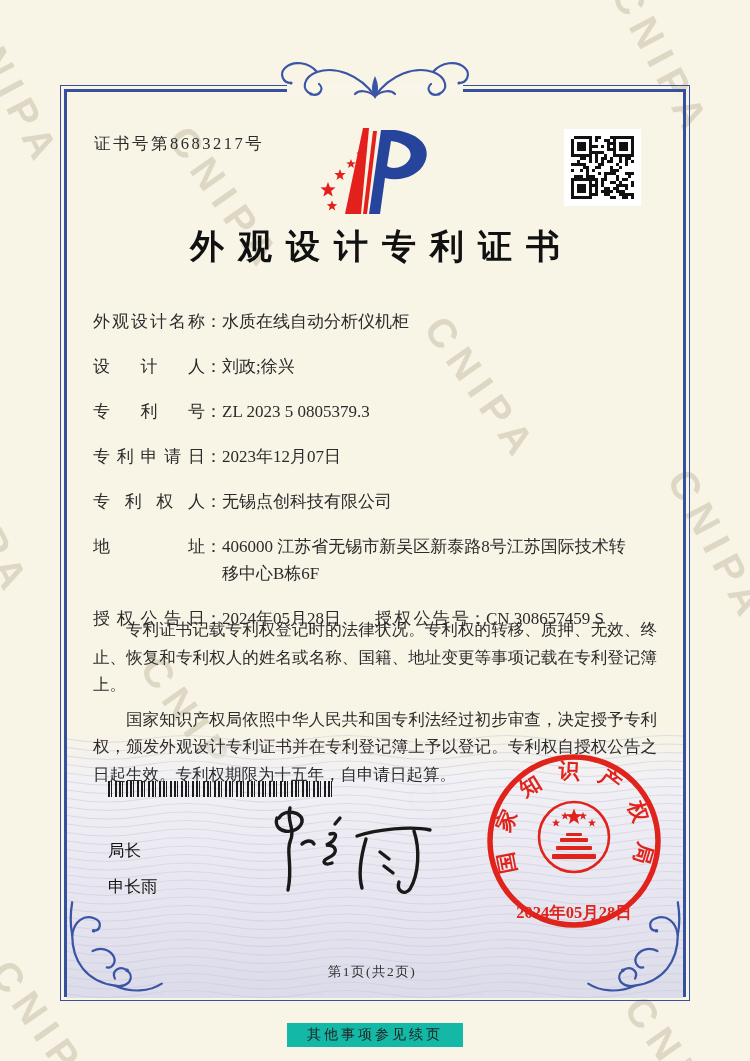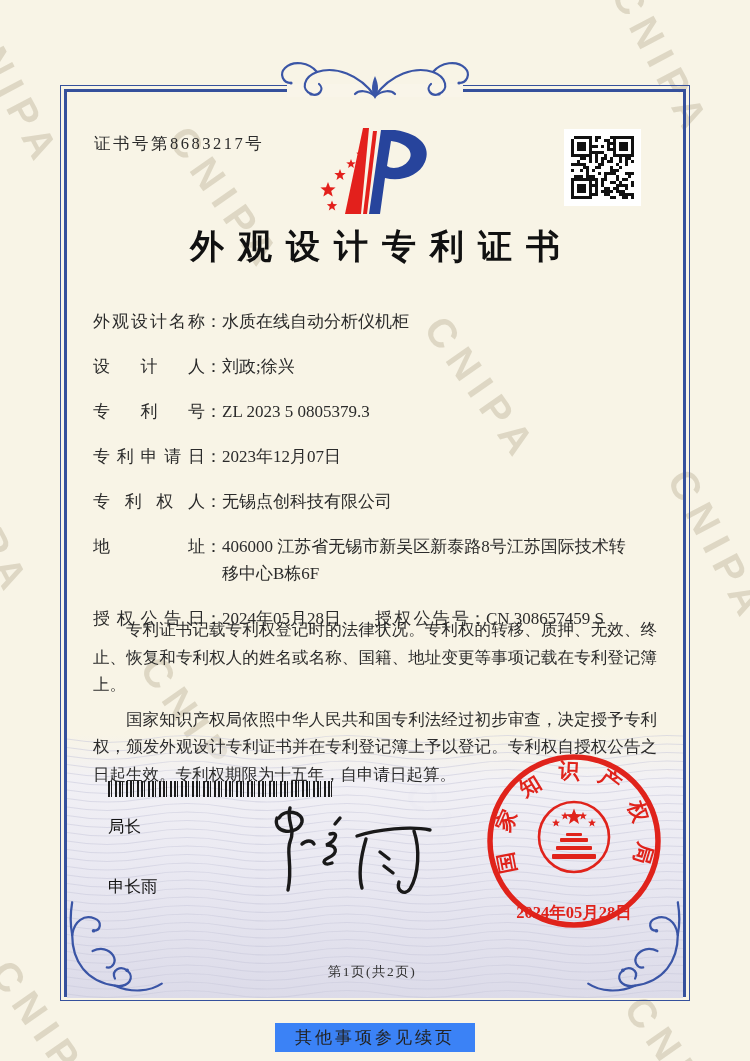--- a/index.html
+++ b/index.html
@@ -44,28 +44,28 @@
   
   .paras{position:absolute;left:93px;top:616px;width:564px;font-size:16.5px;
       line-height:27.5px;text-align:justify;}
   .paras p{margin:0 0 7px 0;text-indent:2em;}
   
   .barcode{position:absolute;left:108px;top:781px;width:224px;height:16px;
       background:repeating-linear-gradient(90deg,#1c1c1c 0 2px,transparent 2px 3px,
       #1c1c1c 3px 4px,transparent 4px 7px,#1c1c1c 7px 9px,transparent 9px 11px);}
   .director{position:absolute;left:108px;font-family:"Liberation Sans","DejaVu Sans",sans-serif;
       font-size:16.5px;color:#141414;}
-  .d1{top:816px;} .d2{top:876px;}
+  .d1{top:840px;} .d2{top:876px;}
   .signature{position:absolute;left:262px;top:804px;}
   .signature path{fill:none;stroke:#191919;stroke-width:3.4;stroke-linecap:round;}
   .seal{position:absolute;left:478px;top:752px;opacity:0.97;}
   .pageno{position:absolute;left:0;top:963px;width:744px;text-align:center;
       font-size:13.5px;letter-spacing:1.5px;color:#333;}
   .note{position:absolute;left:50%;top:1023px;transform:translateX(-50%);
-      background:#3b82f6;padding:3px 20px;font-size:17px;letter-spacing:3px;color:#222;
+      background:#14b8a6;padding:3px 20px;font-size:14px;letter-spacing:3px;color:#222;
       white-space:nowrap;}
 </style>
 </head>
 <body>
 
 <div class="page">
 
   <div id="wm-layer">
       <div class="wm wm-warm" style="left: -8px; top: 6px; transform: rotate(62deg);">CNIPA</div>
       <div class="wm wm-warm" style="left: 196px; top: 118px; transform: rotate(55deg);">CNIPA</div>

